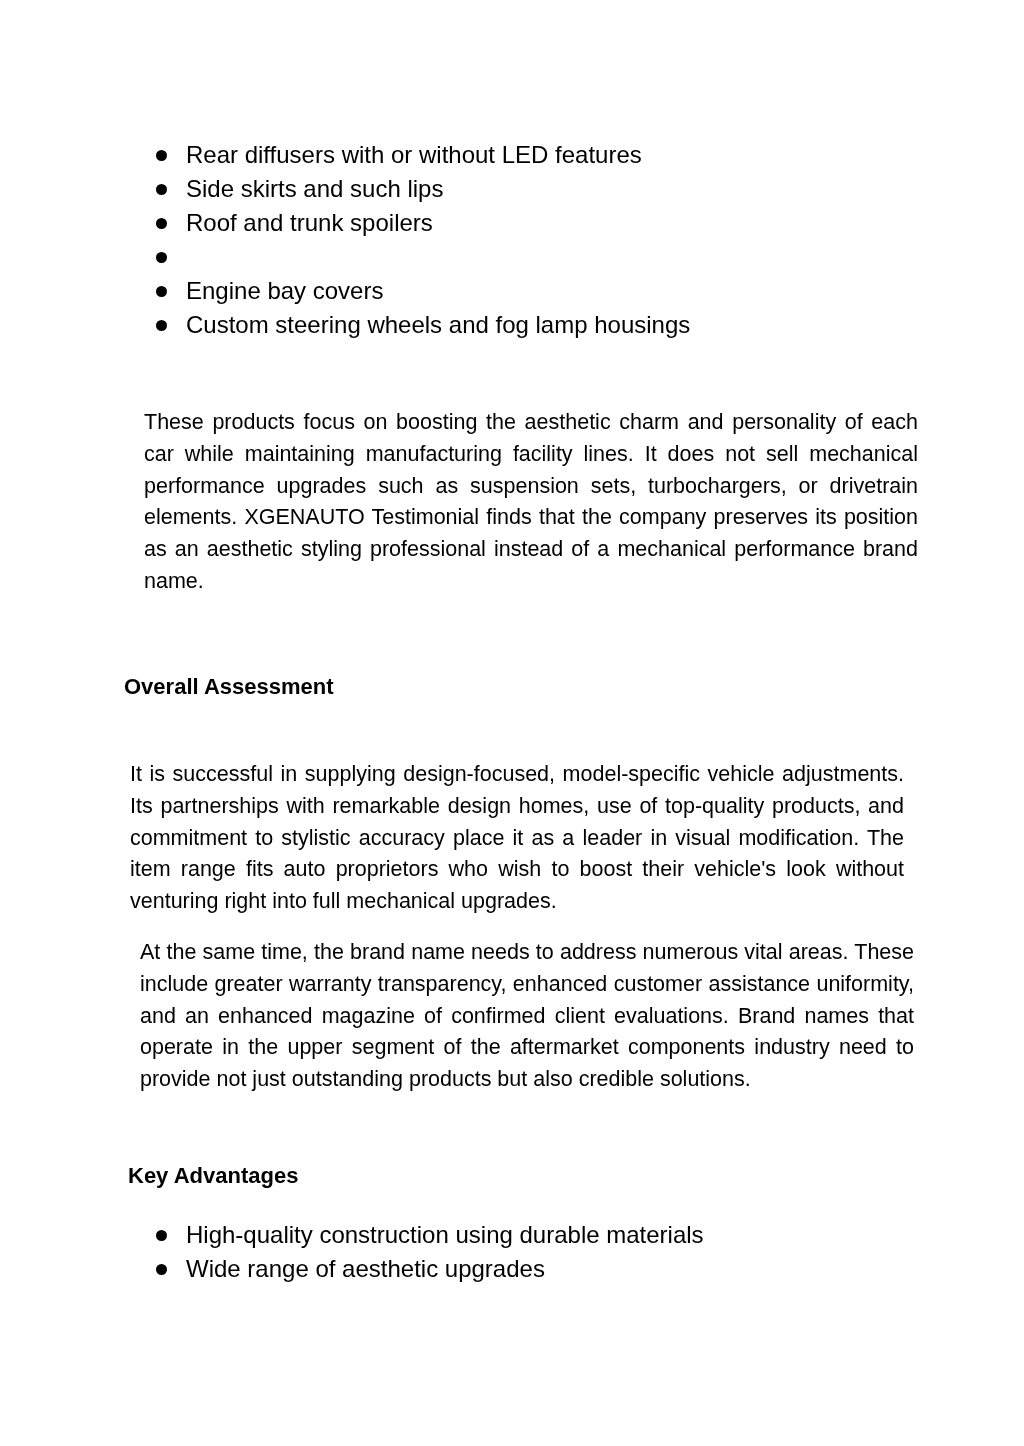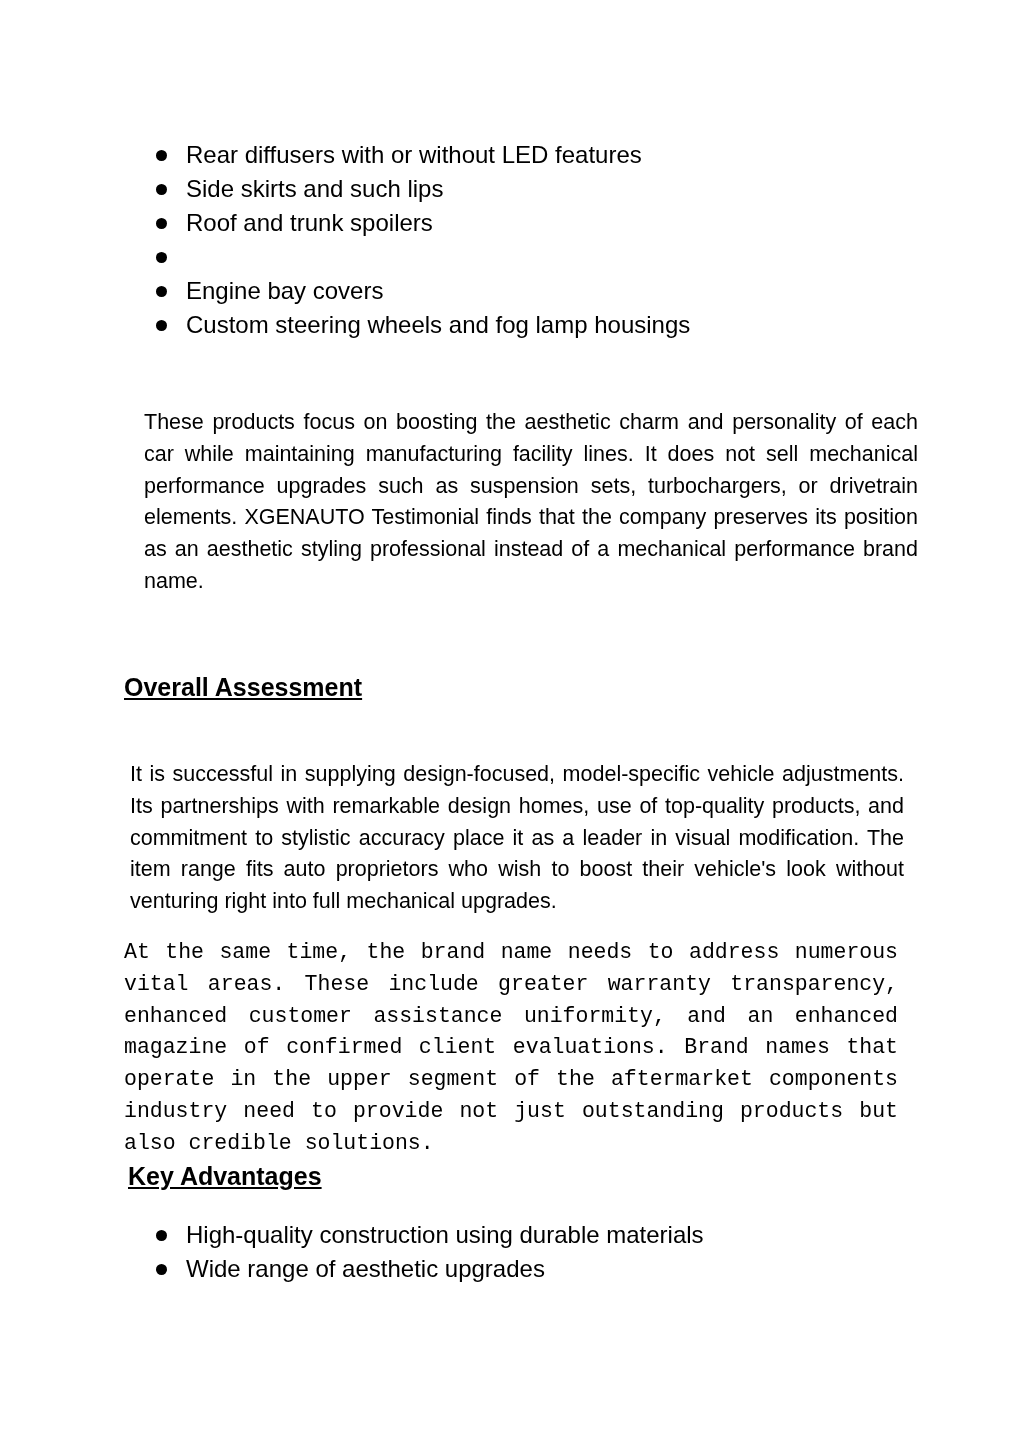--- a/index.html
+++ b/index.html
@@ -14,27 +14,27 @@
       font-size: 24px; line-height: 34px; height: 34px; white-space: nowrap;
     }
     ul.bullets li .dot {
       position: absolute; left: 32px; top: 12px; width: 11px; height: 11px;
       border-radius: 50%; background: #000;
     }
     p.body {
       margin: 0; font-size: 21.5px; line-height: 31.8px; text-align: justify;
     }
     h2 {
-      margin: 0; font-size: 25px; font-weight: bold; line-height: 34px; text-decoration: underline;
+      margin: 0; font-size: 22px; font-weight: bold; line-height: 34px;
     }
     #list1 { position: absolute; top: 138px; left: 0; width: 774px; }
     #para1 { position: absolute; top: 407px; left: 0; width: 774px; margin-left: 20px; }
     #h-overall { position: absolute; top: 670px; left: 0; }
     #para2 { position: absolute; top: 715px; left: 6px; width: 774px; margin-top: 44px; }
-    #para3 { position: absolute; top: 937px; left: 0; width: 774px; font-family: Liberation Mono, monospace; }
+    #para3 { position: absolute; top: 937px; left: 16px; width: 774px; }
     #h-key { position: absolute; top: 1159px; left: 4px; }
     #list2 { position: absolute; top: 1218px; left: 0; width: 774px; }
   </style>
 </head>
 <body>
 
 <div class="page">
 
   <ul class="bullets" id="list1">
     <li><span class="dot"></span><span>Rear diffusers with or without LED features</span></li>

